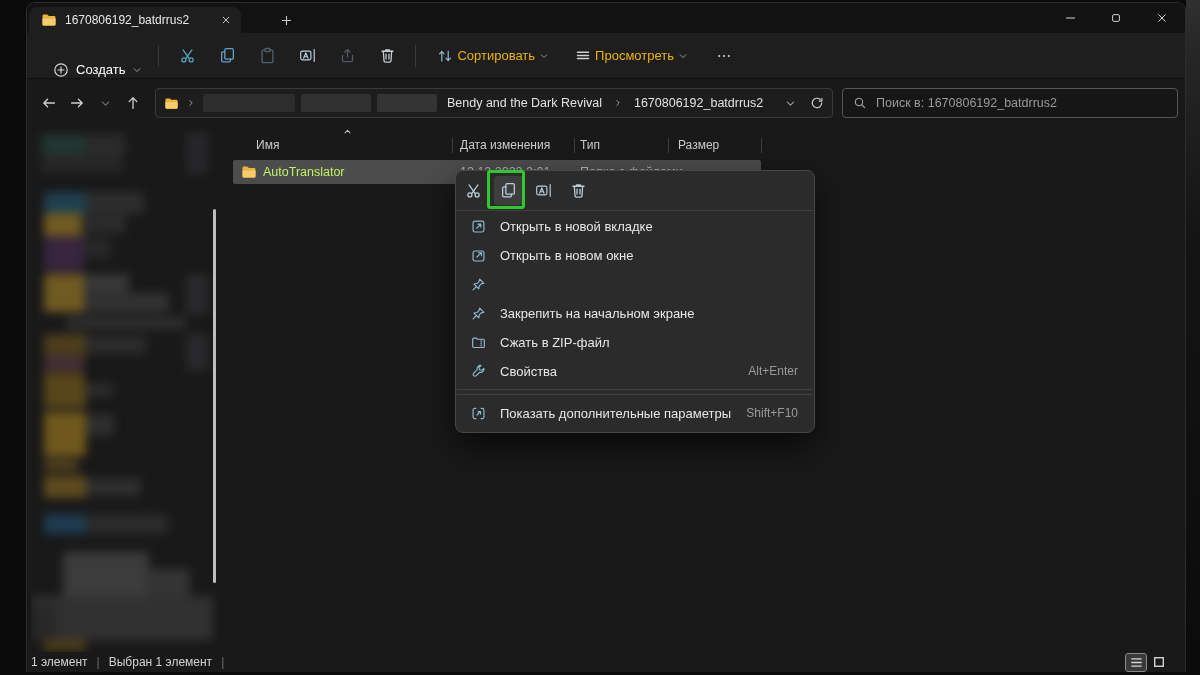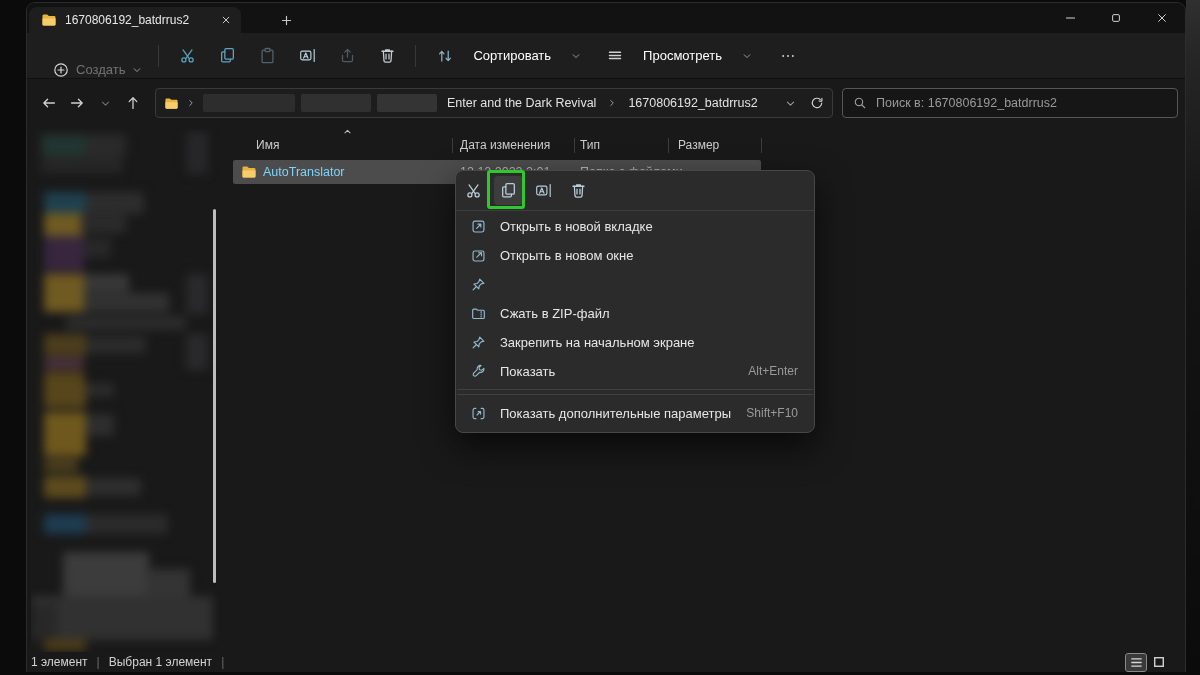--- a/index.html
+++ b/index.html
@@ -24,26 +24,26 @@
   .tab-close { width:18px; height:18px; display:flex; align-items:center; justify-content:center;
     color:#c9c9c9; border-radius:4px; }
   .newtab-btn { position:absolute; left:248px; top:7px; width:22px; height:20px; color:#c9c9c9;
     display:flex; align-items:center; justify-content:center; border-radius:4px; }
   .win-controls { position:absolute; right:0; top:0; height:29px; display:flex; }
   .win-btn { width:46px; height:29px; display:flex; align-items:center; justify-content:center; color:#d6d6d6; }
 
   
   .toolbar { position:absolute; left:0; top:30px; right:0; height:46px; background:#1e1e1e;
     display:flex; align-items:center; border-bottom:1px solid #101010; }
-  .tb-new { display:flex; align-items:center; gap:7px; color:#737373; font-size:13px;
+  .tb-new { display:flex; align-items:center; gap:7px; color:#ffffff; font-size:13px;
     margin-left:18px; padding:6px 8px; border-radius:4px;margin-top:28px; }
   .tb-sep { width:1px; height:22px; background:#383838; margin:0 8px; }
   .tb-ic { width:34px; height:34px; display:flex; align-items:center; justify-content:center;
     border-radius:4px; margin:0 3px; }
-  .tb-group { display:flex; align-items:center; gap:20px; color:#ffffff; font-size:13px;
+  .tb-group { display:flex; align-items:center; gap:4px; color:#eab308; font-size:13px;
     padding:6px 9px; border-radius:4px; margin:10px 4px; }
   .chev { color:#9a9a9a; }
 
   
   .addr-row { position:absolute; left:0; top:77px; right:0; height:46px; background:#191919;
     display:flex; align-items:center; }
   .nav-btn { width:28px; height:28px; display:flex; align-items:center; justify-content:center;
     color:#cfcfcf; border-radius:4px; }
   .nav-btn.dim { color:#6f6f6f; }
   .addr-box { margin-left:8px; width:678px; height:30px; background:#1d1d1d; border:1px solid #3a3a3a;
@@ -64,21 +64,21 @@
     background:#bdbdbd; border-radius:2px; }
 
   
   .list-area { position:absolute; left:206px; top:126px; right:14px; height:520px; }
   .col-headers { position:relative; height:28px; font-size:12px; color:#cccccc; }
   .col-label { position:absolute; top:9px; white-space:nowrap; }
   .col-sep { position:absolute; top:9px; width:1px; height:15px; background:#3c3c3c; }
   .sort-caret { position:absolute; left:110px; top:-2px; color:#bdbdbd; }
   .file-row { position:absolute; left:0; top:31px; width:528px; height:24px; background:#4c4c4c;
     border-radius:2px; display:flex; align-items:center; font-size:12.5px; }
-  .fr-name { color:#7dd3fc; margin-left:6px; }
+  .fr-name { color:#bef264; margin-left:6px; }
   .fr-date { position:absolute; left:227px; color:#b4b4b4; }
   .fr-type { position:absolute; left:347px; color:#b4b4b4; }
 
   
   .statusbar { position:absolute; left:0; right:0; bottom:0; height:20px; background:#191919;
     display:flex; align-items:center; padding-left:4px; font-size:12px; color:#d2d2d2; }
   .sb-div { color:#6a6a6a; margin:0 9px; }
   .view-toggles { margin-left:auto; margin-right:16px; display:flex; gap:3px; align-items:center; }
   .vt-btn { width:20px; height:17px; display:flex; align-items:center; justify-content:center; border-radius:2px; }
   .vt-btn.active { background:#3a3a3a; outline:1px solid #8a8a8a; }
@@ -275,21 +275,21 @@
             </svg>
         </span>
         <span class="crumb-sep">
           <svg width="8" height="8" viewBox="0 0 16 16" fill="none" stroke="currentColor" stroke-width="2" stroke-linecap="round" stroke-linejoin="round">
               <path d="M5.5 3l5 5-5 5"></path>
             </svg>
         </span>
         <span class="redacted" style="width:92px;background:#2d2d2d"></span>
         <span class="redacted" style="width:70px;background:#303030"></span>
         <span class="redacted" style="width:60px;background:#343434"></span>
-        <span class="crumb">Enter and the Dark Revival</span>
+        <span class="crumb">Bendy and the Dark Revival</span>
         <span class="crumb-sep">
           <svg width="8" height="8" viewBox="0 0 16 16" fill="none" stroke="currentColor" stroke-width="2" stroke-linecap="round" stroke-linejoin="round">
               <path d="M5.5 3l5 5-5 5"></path>
             </svg>
         </span>
         <span class="crumb">1670806192_batdrrus2</span>
         <span class="addr-spacer"></span>
         <span class="chev">
           <svg width="11" height="11" viewBox="0 0 16 16" fill="none" stroke="currentColor" stroke-width="1.6" stroke-linecap="round" stroke-linejoin="round">
               <path d="M3.5 6l4.5 4.5L12.5 6"></path>
@@ -459,44 +459,44 @@
         <svg width="15" height="15" viewBox="0 0 16 16" fill="none" stroke="currentColor" stroke-width="1.2" stroke-linecap="round" stroke-linejoin="round">
             <path d="M9.3 2.2 13.8 6.7l-2.9.6-2.1 2.1-.5 3.3-2.6-2.6-2.6-2.6 3.3-.5 2.1-2.1z"></path>
             <path d="M5.6 10.4 2.2 13.8"></path>
           </svg>
       </span>
       <span class="mi-shortcut"></span>
     </div>
     <div class="menu-item">
       <span class="mi-icon">
         <svg width="15" height="15" viewBox="0 0 16 16" fill="none" stroke="currentColor" stroke-width="1.2" stroke-linecap="round" stroke-linejoin="round">
+            <path d="M9.3 2.2 13.8 6.7l-2.9.6-2.1 2.1-.5 3.3-2.6-2.6-2.6-2.6 3.3-.5 2.1-2.1z"></path>
+            <path d="M5.6 10.4 2.2 13.8"></path>
+          </svg>
+      </span>
+      <span class="mi-label">Закрепить на начальном экране</span>
+      <span class="mi-shortcut"></span>
+    </div>
+    <div class="menu-item">
+      <span class="mi-icon">
+        <svg width="15" height="15" viewBox="0 0 16 16" fill="none" stroke="currentColor" stroke-width="1.2" stroke-linecap="round" stroke-linejoin="round">
             <path d="M1.8 4.4c0-.6.5-1.1 1.1-1.1h2.9l1 1.2h6.3c.6 0 1.1.5 1.1 1.1v6.6c0 .6-.5 1.1-1.1 1.1H2.9c-.6 0-1.1-.5-1.1-1.1z"></path>
             <path d="M10.8 5.8v1M10.8 8.2v1M10.8 10.6v1"></path>
           </svg>
       </span>
       <span class="mi-label">Сжать в ZIP-файл</span>
       <span class="mi-shortcut"></span>
     </div>
     <div class="menu-item">
       <span class="mi-icon">
         <svg width="15" height="15" viewBox="0 0 16 16" fill="none" stroke="currentColor" stroke-width="1.2" stroke-linecap="round" stroke-linejoin="round">
-            <path d="M9.3 2.2 13.8 6.7l-2.9.6-2.1 2.1-.5 3.3-2.6-2.6-2.6-2.6 3.3-.5 2.1-2.1z"></path>
-            <path d="M5.6 10.4 2.2 13.8"></path>
-          </svg>
-      </span>
-      <span class="mi-label">Закрепить на начальном экране</span>
-      <span class="mi-shortcut"></span>
-    </div>
-    <div class="menu-item">
-      <span class="mi-icon">
-        <svg width="15" height="15" viewBox="0 0 16 16" fill="none" stroke="currentColor" stroke-width="1.2" stroke-linecap="round" stroke-linejoin="round">
             <path d="M13.8 4.7a3.6 3.6 0 0 1-4.5 4.1l-3.7 3.7a1.9 1.9 0 0 1-2.7-2.7l3.7-3.7a3.6 3.6 0 0 1 4.1-4.5L8.6 3.7l.4 2.5 2.5.4z"></path>
           </svg>
       </span>
-      <span class="mi-label">Показать</span>
+      <span class="mi-label">Свойства</span>
       <span class="mi-shortcut">Alt+Enter</span>
     </div>
 
     <div class="menu-sep"></div>
 
 
     <div class="menu-sep"></div>
 
     <div class="menu-item">
       <span class="mi-icon">

